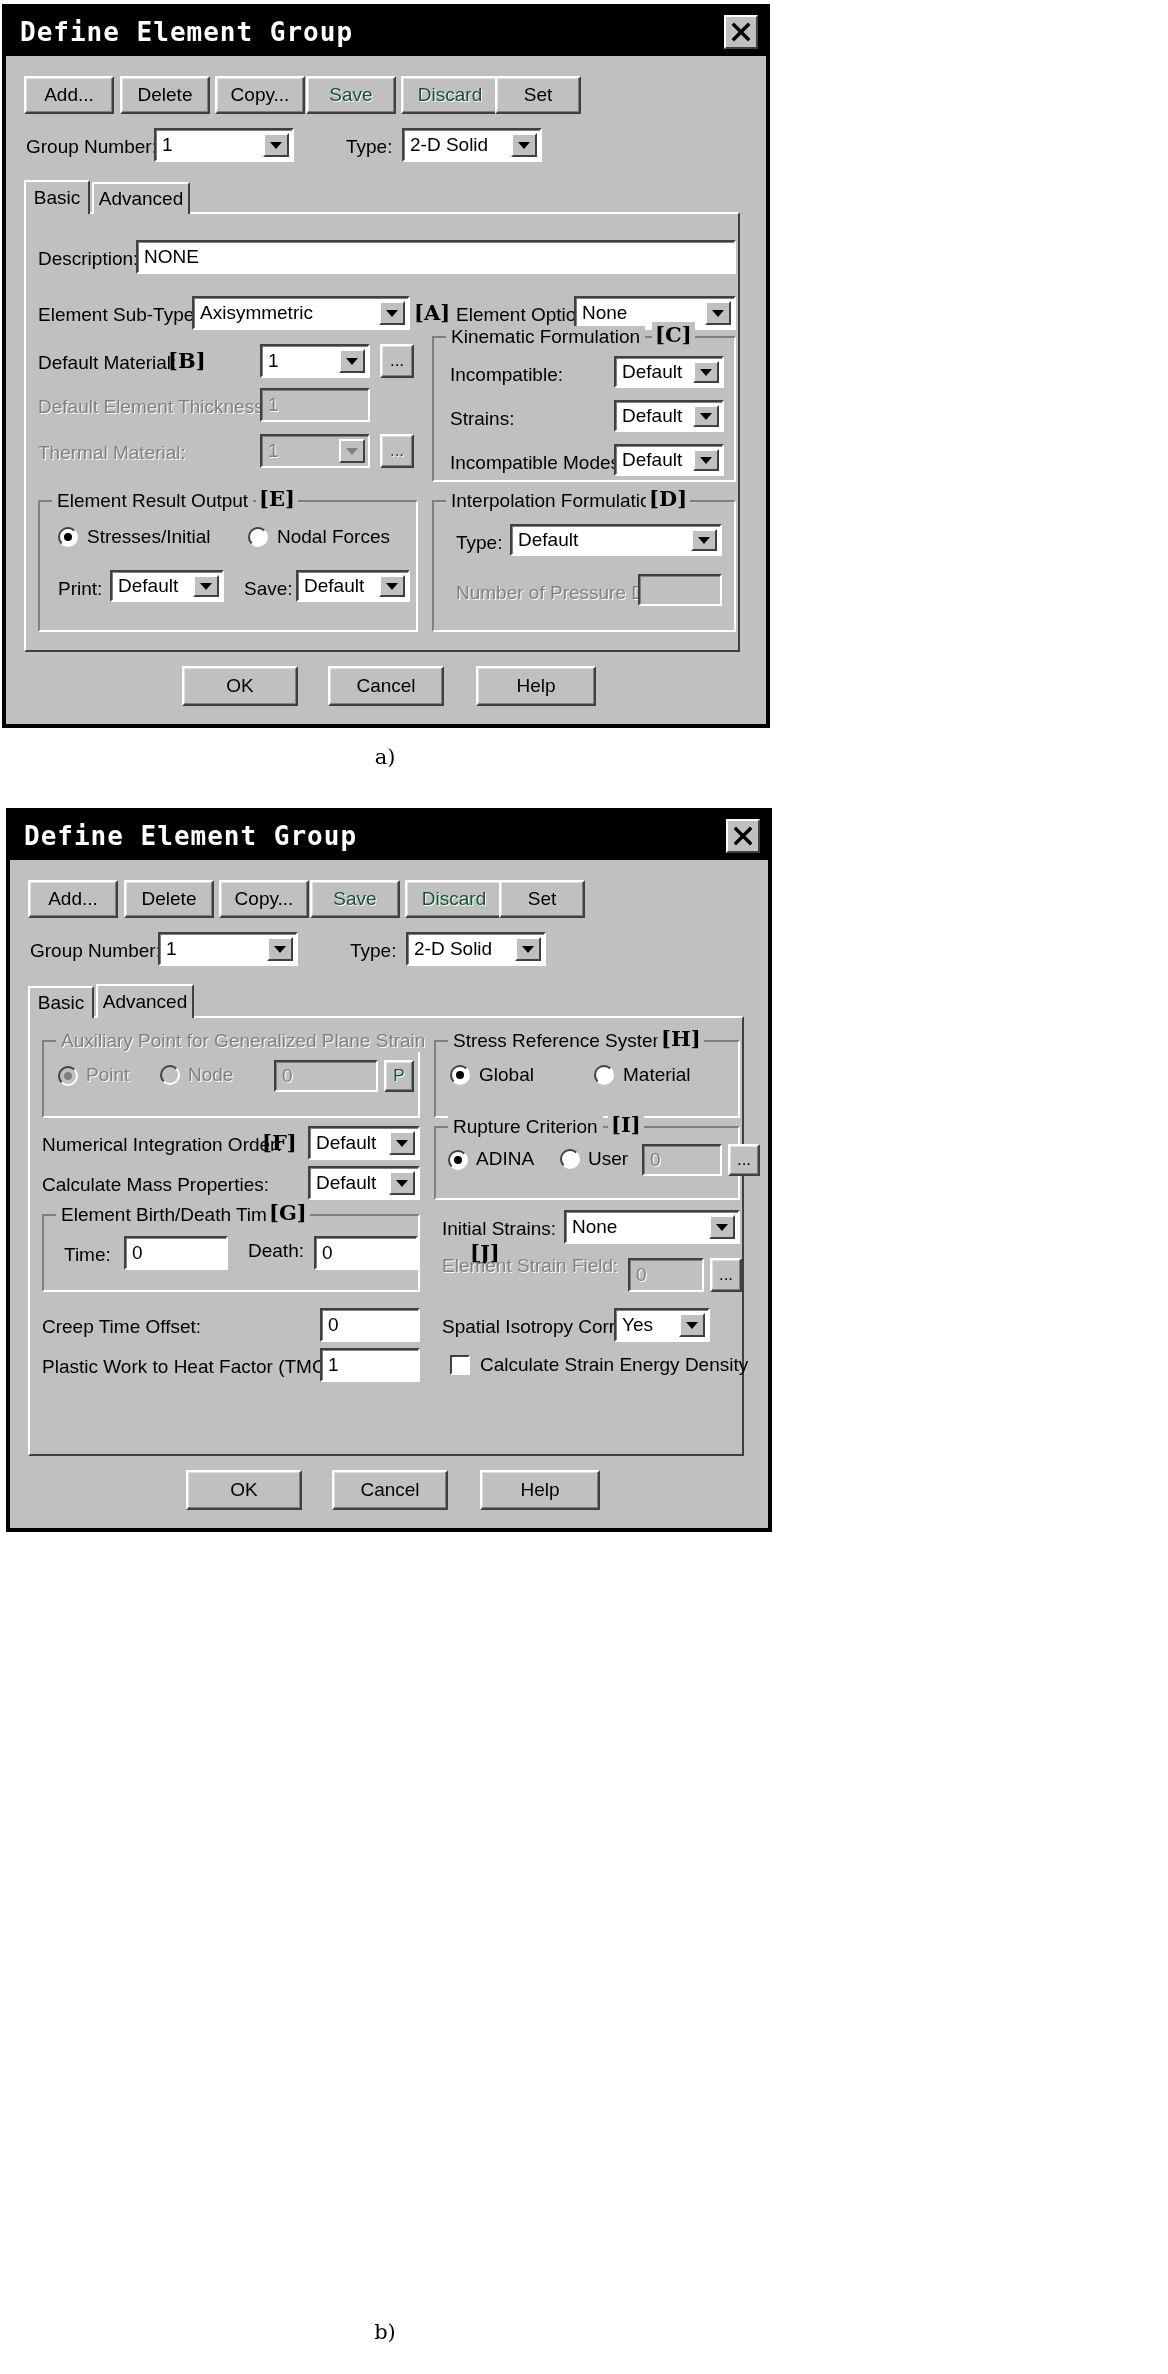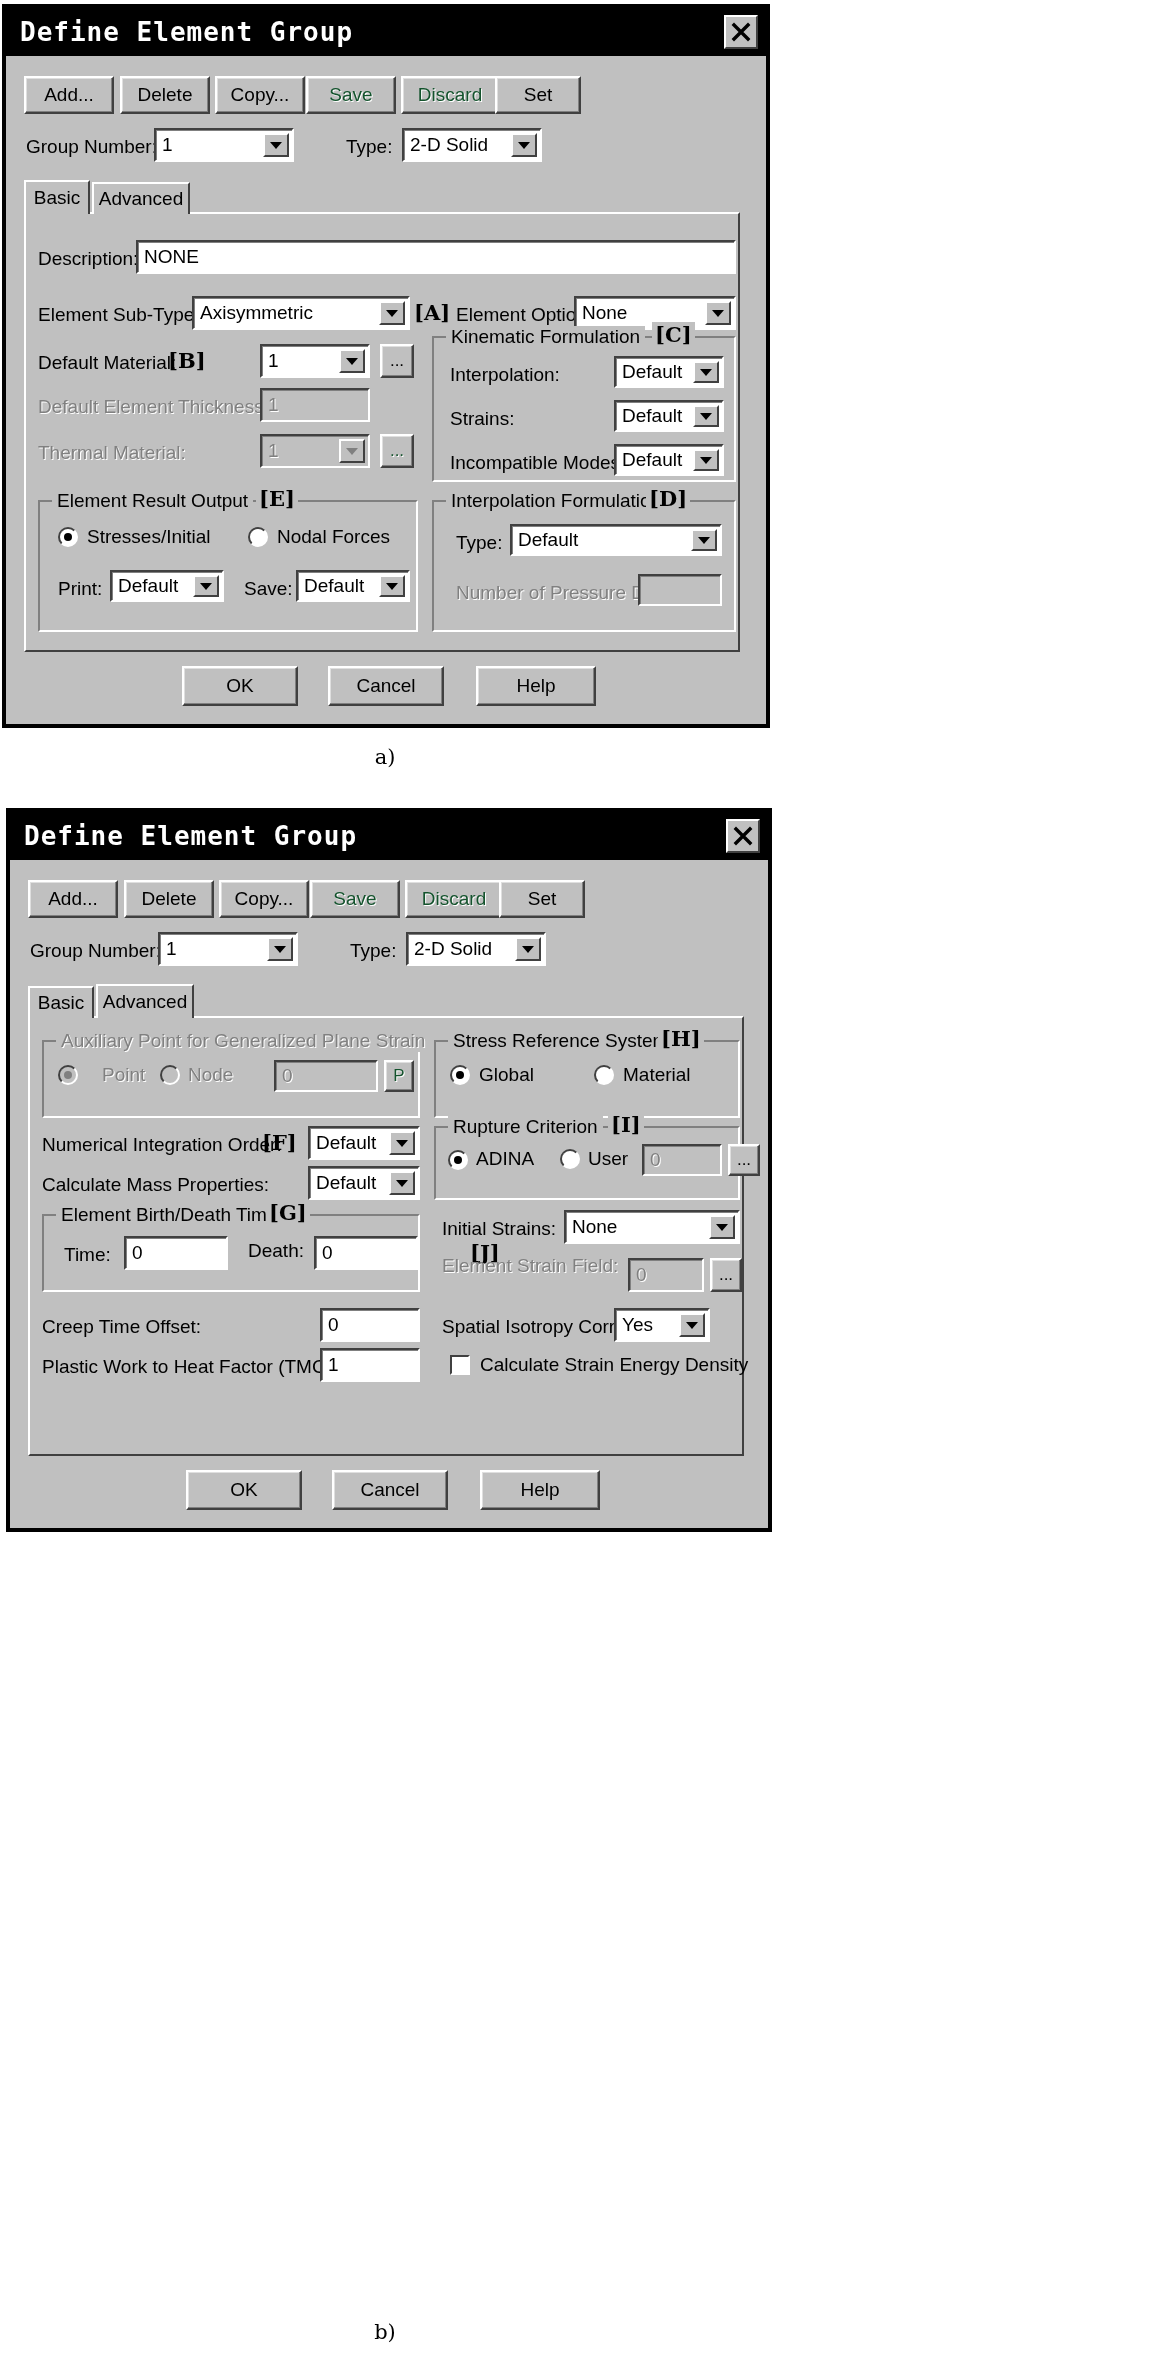--- a/index.html
+++ b/index.html
@@ -259,21 +259,21 @@
             </span>
         </div>
         <div class="btn disabled" style="position:absolute;left:354px;top:220px;width:34px;height:34px;font-size:17px;">
           <span>...</span>
         </div>
 
         <div class="group" style="left:406px;top:122px;width:304px;height:146px;">
           <div class="gcap">Kinematic Formulation</div>
           <div class="marker" style="left:218px;top:-16px;background:#c0c0c0;padding:0 3px;">[C]</div>
 
-          <div class="lbl abs" style="left:16px;top:26px;">Interpolation:</div>
+          <div class="lbl abs" style="left:16px;top:26px;">Incompatible:</div>
           <div class="sunken combo abs" style="left:180px;top:18px;width:110px;height:32px;">
             <span>Default</span>
             <span class="arrow">
                 <span class="tri"></span>
               </span>
           </div>
 
           <div class="lbl abs" style="left:16px;top:70px;">Strains:</div>
           <div class="sunken combo abs" style="left:180px;top:62px;width:110px;height:32px;">
             <span>Default</span>
@@ -407,21 +407,21 @@
         <span>Basic</span>
       </div>
       <div class="tab" style="left:86px;top:124px;width:98px;height:34px;border-bottom:none;z-index:3;">
         <span>Advanced</span>
       </div>
 
       <div class="tabpanel" style="left:18px;top:156px;width:716px;height:440px;">
 
         <div class="group" style="left:12px;top:22px;width:378px;height:78px;">
           <div class="gcap dis">Auxiliary Point for Generalized Plane Strain</div>
-          <div class="abs" style="left:14px;top:22px;display:flex;align-items:center;gap:24px;">
+          <div class="abs" style="left:14px;top:22px;display:flex;align-items:flex-end;gap:8px;">
             <span class="radio dis">
                 <span class="dot"></span>
               </span>
             <span class="lbl dis">Point</span>
           </div>
           <div class="abs" style="left:116px;top:22px;display:flex;align-items:center;gap:8px;">
             <span class="radio dis"></span>
             <span class="lbl dis">Node</span>
           </div>
           <div class="sunken dis abs" style="left:230px;top:18px;width:104px;height:32px;">

